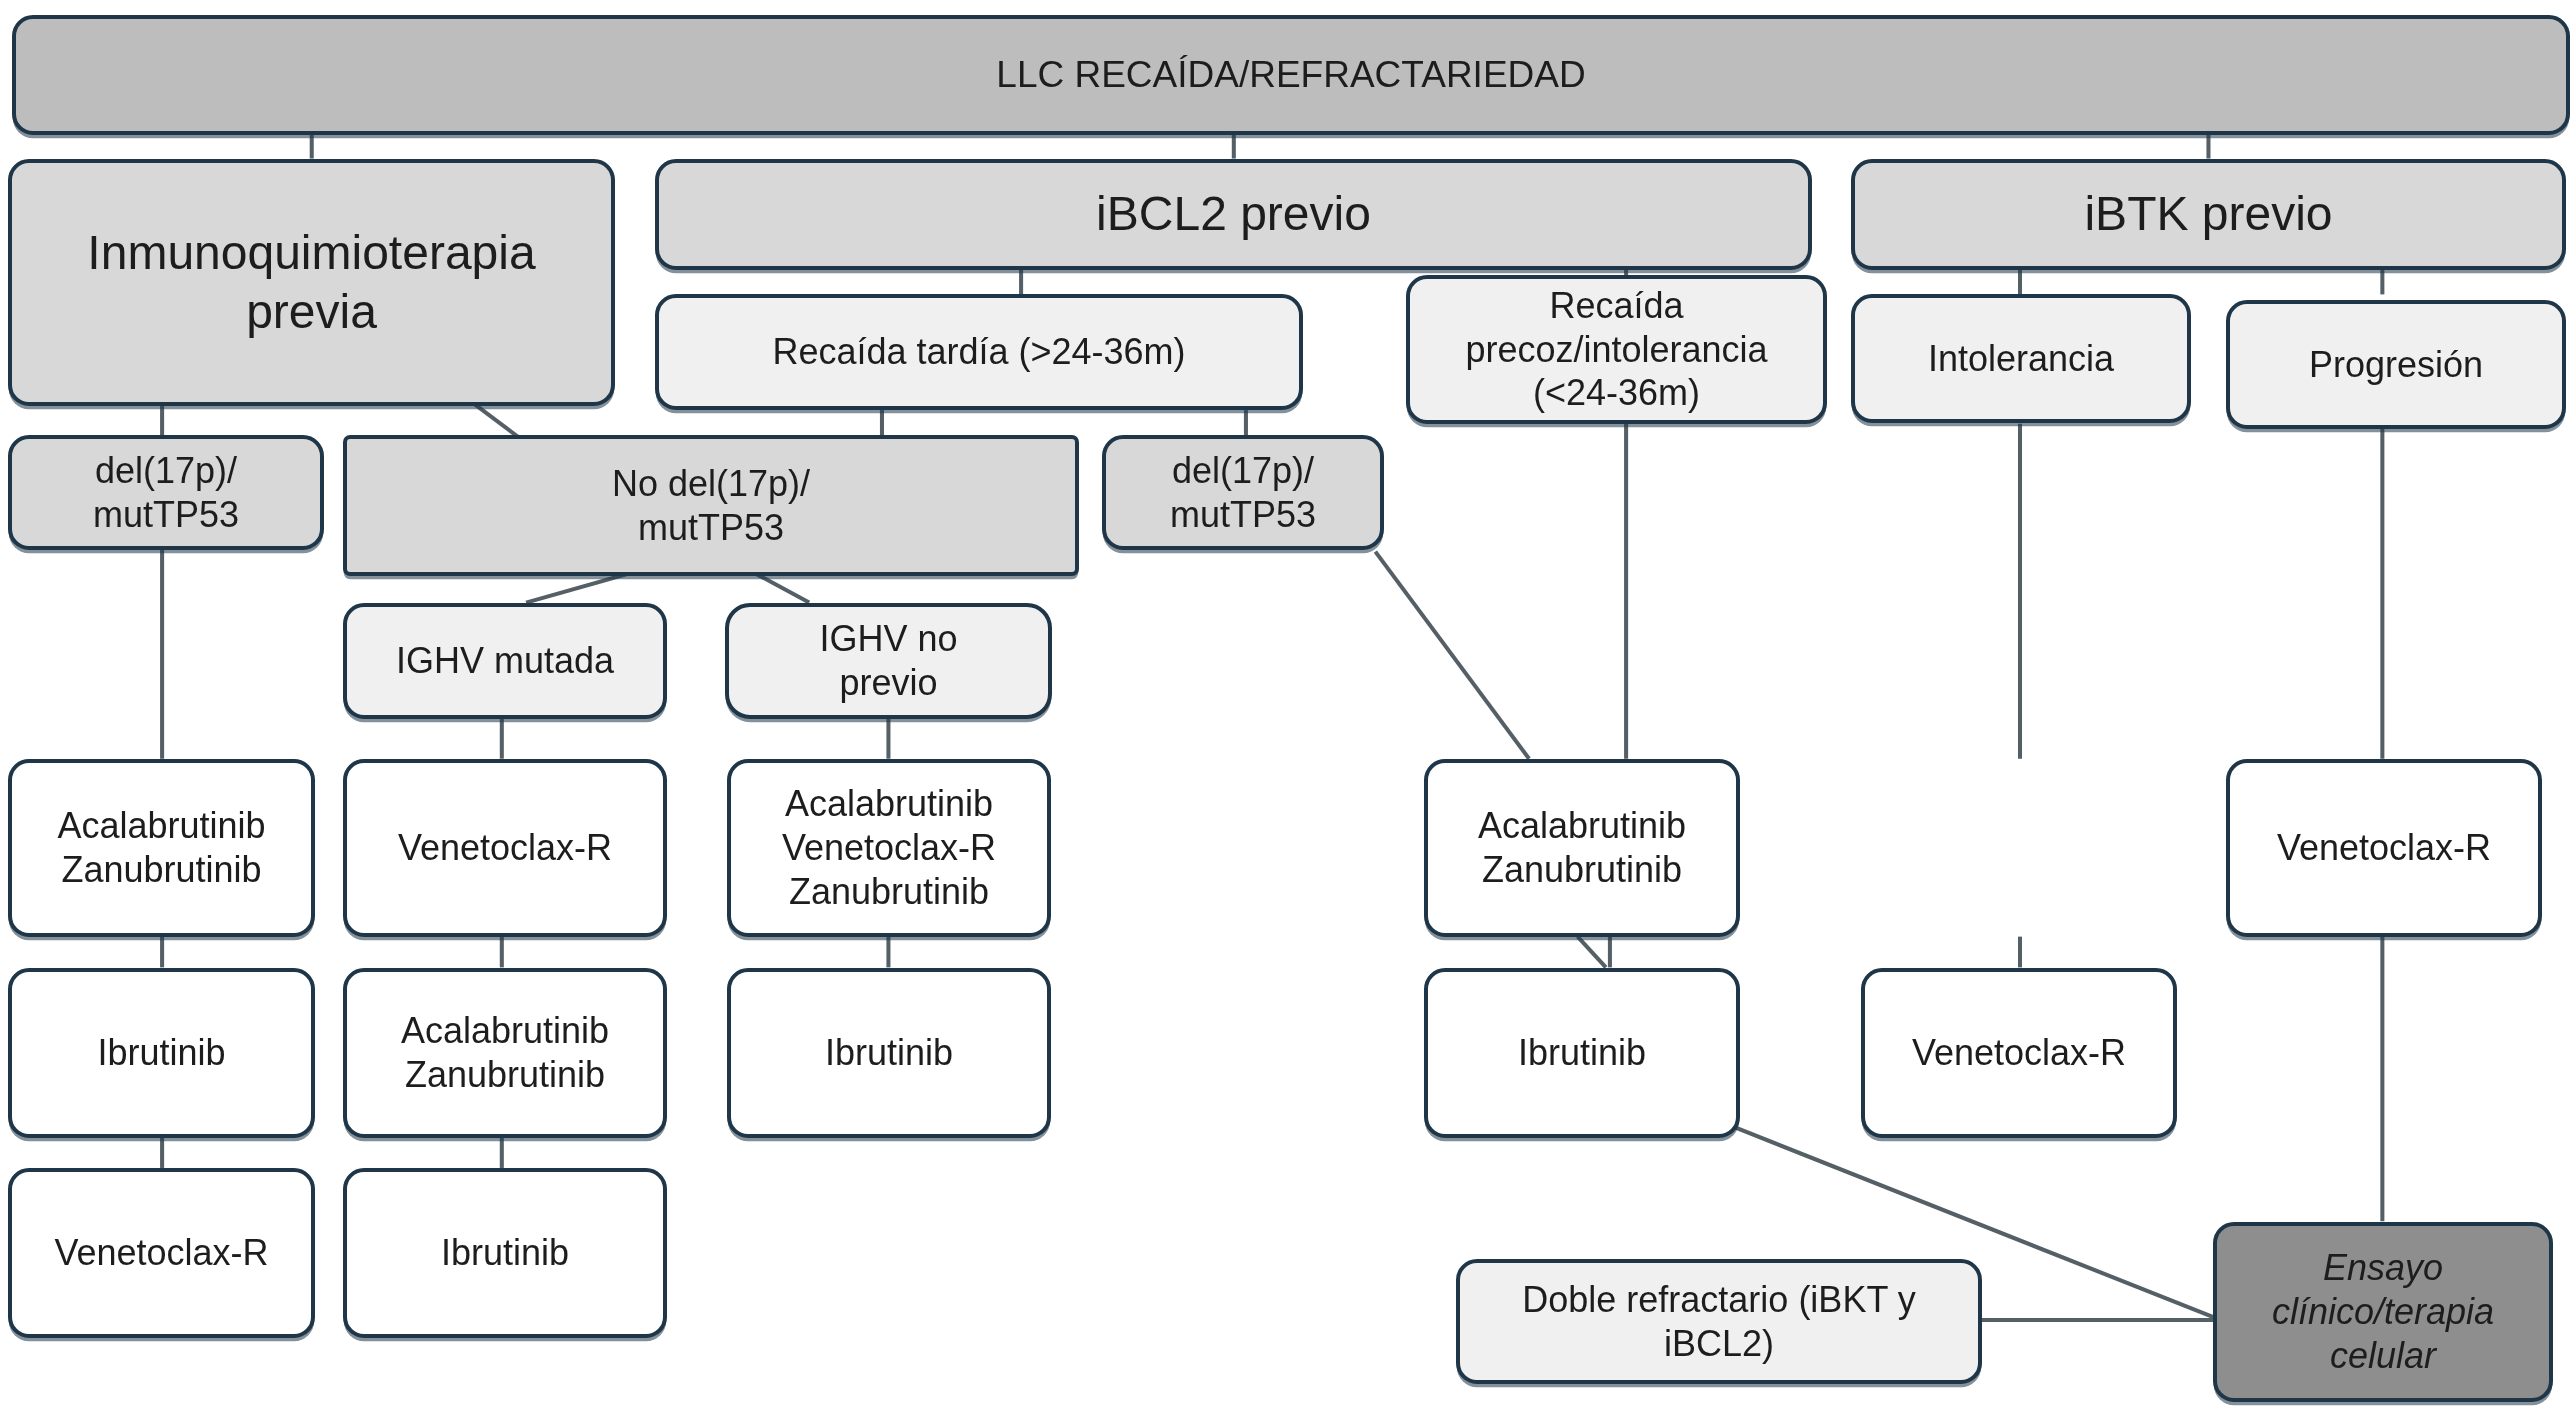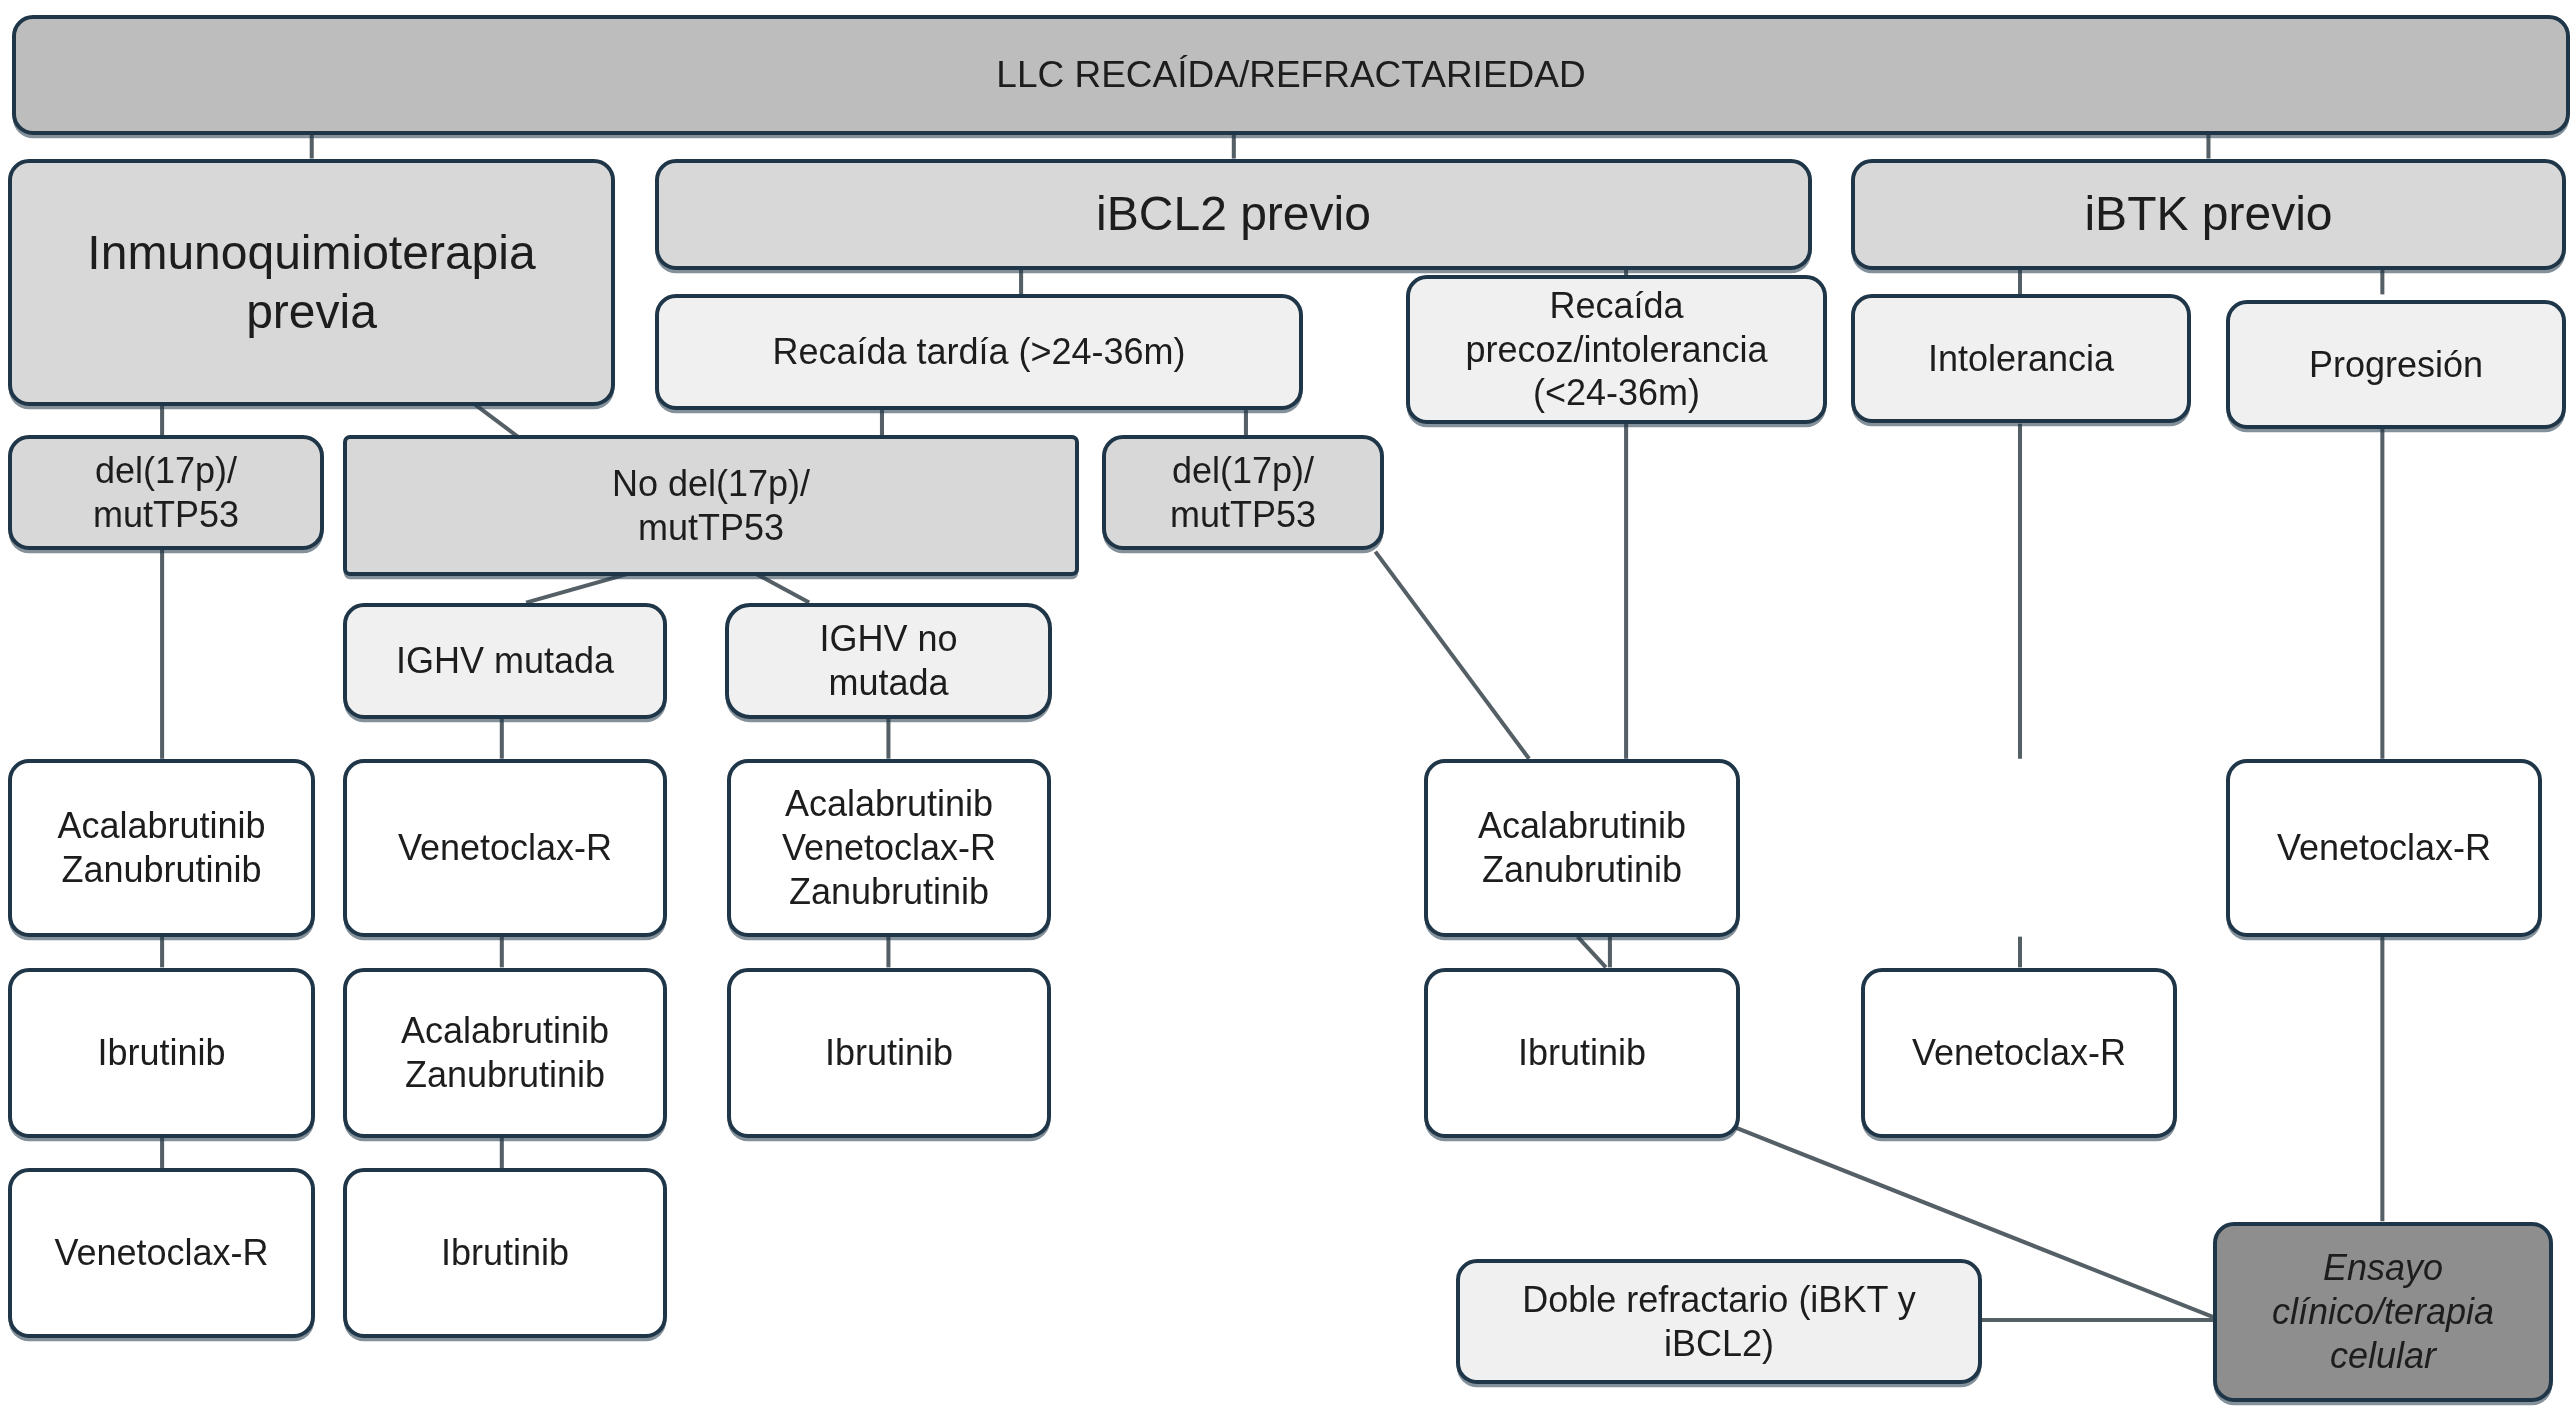--- a/index.html
+++ b/index.html
@@ -157,21 +157,21 @@
     </span>
   </div>
 
   <div class="node lv3" style="left:343px;top:603px;width:324px;height:116px;">
     <span class="txt">IGHV mutada</span>
   </div>
 
   <div class="node lv3" style="left:725px;top:603px;width:327px;height:116px;border-radius:25px;">
     <span class="txt">
       <span>IGHV no</span><br>
-      <span>mutada</span>
+      <span>previo</span>
     </span>
   </div>
 
   <div class="node leaf" style="left:8px;top:759px;width:307px;height:178px;">
     <span class="txt">
       <span>Acalabrutinib</span><br>
       <span>Zanubrutinib</span>
     </span>
   </div>
   <div class="node leaf" style="left:8px;top:968px;width:307px;height:170px;">

